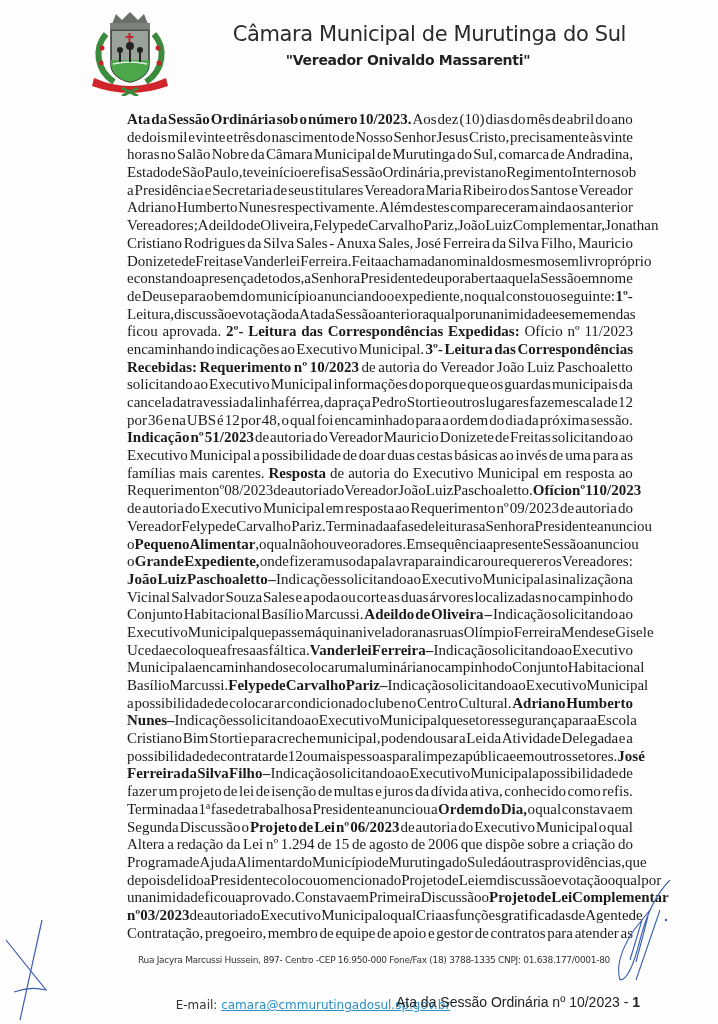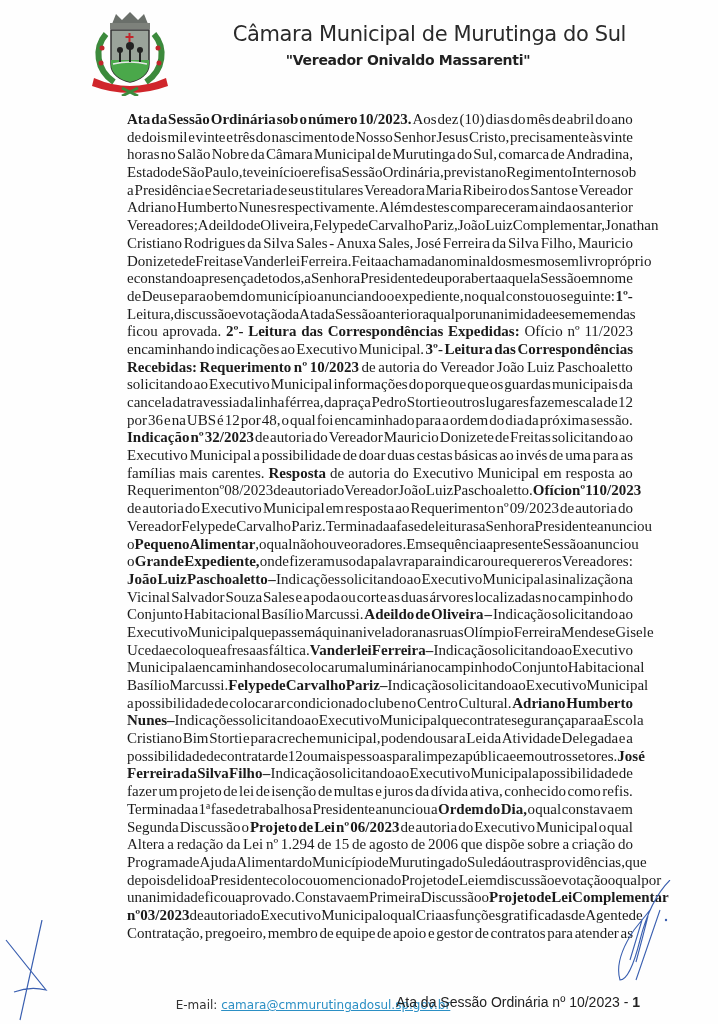--- a/index.html
+++ b/index.html
@@ -366,21 +366,21 @@
         <span><span>ordem</span></span>
         <span><span>do</span></span>
         <span><span>dia</span></span>
         <span><span>da</span></span>
         <span><span>próxima</span></span>
         <span><span>sessão.</span></span>
       </div>
       <div class="line jline">
         <span><span class="b">Indicação</span></span>
         <span><span class="b">nº</span></span>
-        <span><span class="b">32/2023</span></span>
+        <span><span class="b">51/2023</span></span>
         <span><span>de</span></span>
         <span><span>autoria</span></span>
         <span><span>do</span></span>
         <span><span>Vereador</span></span>
         <span><span>Mauricio</span></span>
         <span><span>Donizete</span></span>
         <span><span>de</span></span>
         <span><span>Freitas</span></span>
         <span><span>solicitando</span></span>
         <span><span>ao</span></span>
@@ -614,21 +614,21 @@
       </div>
       <div class="line jline">
         <span><span class="b">Nunes</span></span>
         <span><span class="b">–</span></span>
         <span><span>Indicações</span></span>
         <span><span>solicitando</span></span>
         <span><span>ao</span></span>
         <span><span>Executivo</span></span>
         <span><span>Municipal</span></span>
         <span><span>que</span></span>
-        <span><span>contrate</span></span>
+        <span><span>setores</span></span>
         <span><span>segurança</span></span>
         <span><span>para</span></span>
         <span><span>a</span></span>
         <span><span>Escola</span></span>
       </div>
       <div class="line jline">
         <span><span>Cristiano</span></span>
         <span><span>Bim</span></span>
         <span><span>Storti</span></span>
         <span><span>e</span></span>
@@ -834,20 +834,21 @@
         <span><span>e</span></span>
         <span><span>gestor</span></span>
         <span><span>de</span></span>
         <span><span>contratos</span></span>
         <span><span>para</span></span>
         <span><span>atender</span></span>
         <span><span>as</span></span>
       </div>
     </div>
 
+  <div class="footer-addr">Rua Jacyra Marcussi Hussein, 897- Centro -CEP 16.950-000 Fone/Fax (18) 3788-1335 CNPJ: 01.638.177/0001-80</div>
   <div class="footer-mail">
     <span>E-mail: </span><a>camara@cmmurutingadosul.sp.gov.br</a>
   </div>
   <div class="footer-page">
     <span>Ata da Sessão Ordinária nº 10/2023  -  </span><span class="b">1</span>
   </div>
 
   <svg class="sig" style="left:0;top:920px" width="70" height="104">
     <path d="M42 0 L20 100 M6 20 Q30 50 46 70 Q30 66 14 72" stroke="#3a5fb0" stroke-width="1.2" fill="none"></path>
   </svg>

